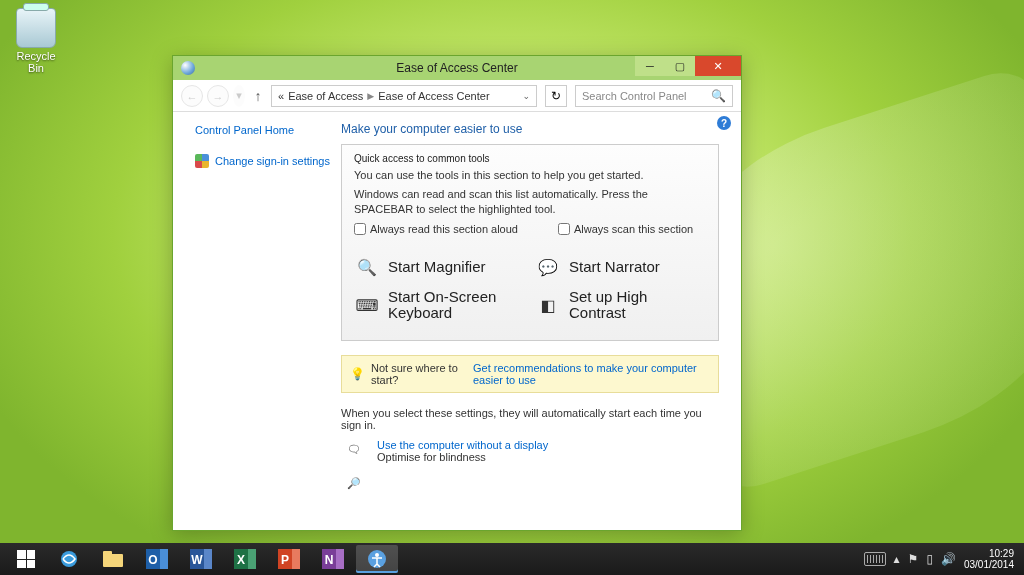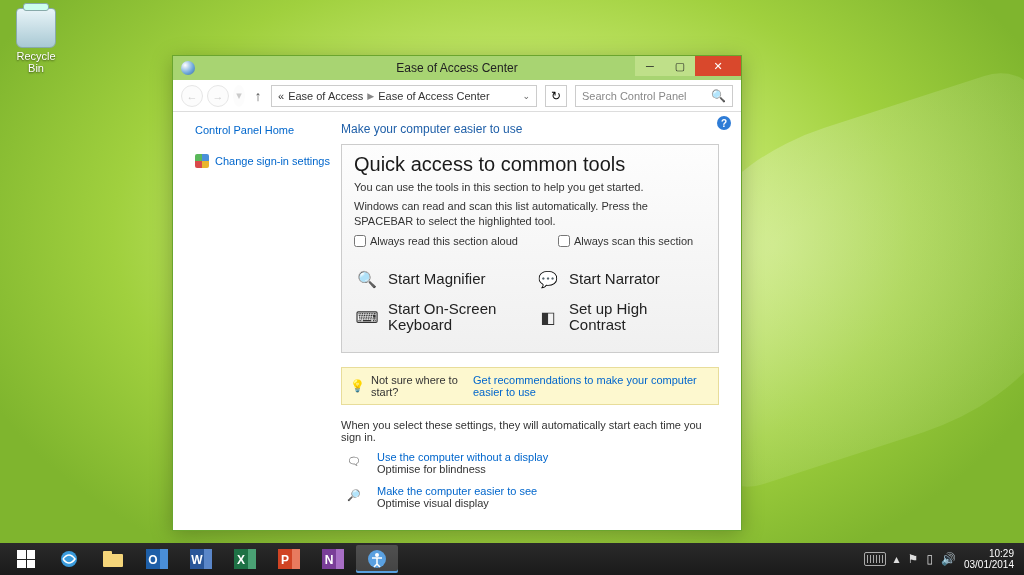--- a/index.html
+++ b/index.html
@@ -50,21 +50,21 @@
 .body { flex:1; display:flex; overflow:hidden; background:#fff;}
 .sidebar { width:168px; padding:12px 8px 8px 22px; font-size:11px;}
 .sidebar a { color:#0066cc; text-decoration:none; display:block; cursor:pointer;}
 .sidebar .shield-row{display:flex;align-items:center;gap:6px;margin-top:18px;}
 .shield{width:14px;height:14px;display:inline-block;background:conic-gradient(#4a90d9 0 25%,#e8b52e 25% 50%,#d94a4a 50% 75%,#5ab85a 75%);border-radius:2px;}
 
 .content { flex:1; padding:10px 22px 10px 0; font-size:11px; color:#333; overflow:hidden; position:relative;}
 .help-icon{position:absolute;right:10px;top:4px;width:14px;height:14px;border-radius:50%;background:#2e7cd6;color:#fff;font-size:10px;font-weight:bold;display:flex;align-items:center;justify-content:center;cursor:pointer;}
 h2.hdr{color:#1f5fa8;font-size:12px;font-weight:normal;margin-bottom:8px;}
 .panel{border:1px solid #ccc;background:linear-gradient(#fdfdfd,#f0f0f0);padding:8px 12px 14px;}
-.panel h3{font-size:20px;font-weight:normal;color:#1a1a1a;margin-bottom:4px;font-family:"Segoe UI Light","Segoe UI",sans-serif;}
+.panel h3{font-size:10px;font-weight:normal;color:#1a1a1a;margin-bottom:4px;font-family:"Segoe UI Light","Segoe UI",sans-serif;}
 .panel p{font-size:11px;color:#333;margin-bottom:4px;line-height:1.35;}
 .chkrow{display:flex;gap:40px;margin-top:6px;}
 .chk{display:flex;align-items:center;gap:4px;font-size:11px;cursor:pointer;}
 .chk input{width:12px;height:12px;}
 
 .tools{display:grid;grid-template-columns:1fr 1fr;gap:10px 14px;margin-top:18px;padding:4px 2px;}
 .tool{display:flex;align-items:center;gap:10px;cursor:pointer;}
 .tool .ti{width:22px;height:22px;flex-shrink:0;display:flex;align-items:center;justify-content:center;font-size:16px;}
 .tool .tl{font-size:15px;color:#222;font-family:"Segoe UI Light","Segoe UI",sans-serif;line-height:1.1;}
 
@@ -194,24 +194,20 @@
           <div class="setlist">
             <div class="srow">
               <span class="si">🗨</span>
               <div>
                 <a>Use the computer without a display</a>
                 <div class="sub">Optimise for blindness</div>
               </div>
             </div>
             <div class="srow">
               <span class="si">🔎</span>
-              <div>
-                <a>Make the computer easier to see</a>
-                <div class="sub">Optimise visual display</div>
-              </div>
             </div>
 
           </div>
         </div>
       </div>
     </div>
   </div>
 
   <div class="taskbar">
     <div class="tb-item start">

